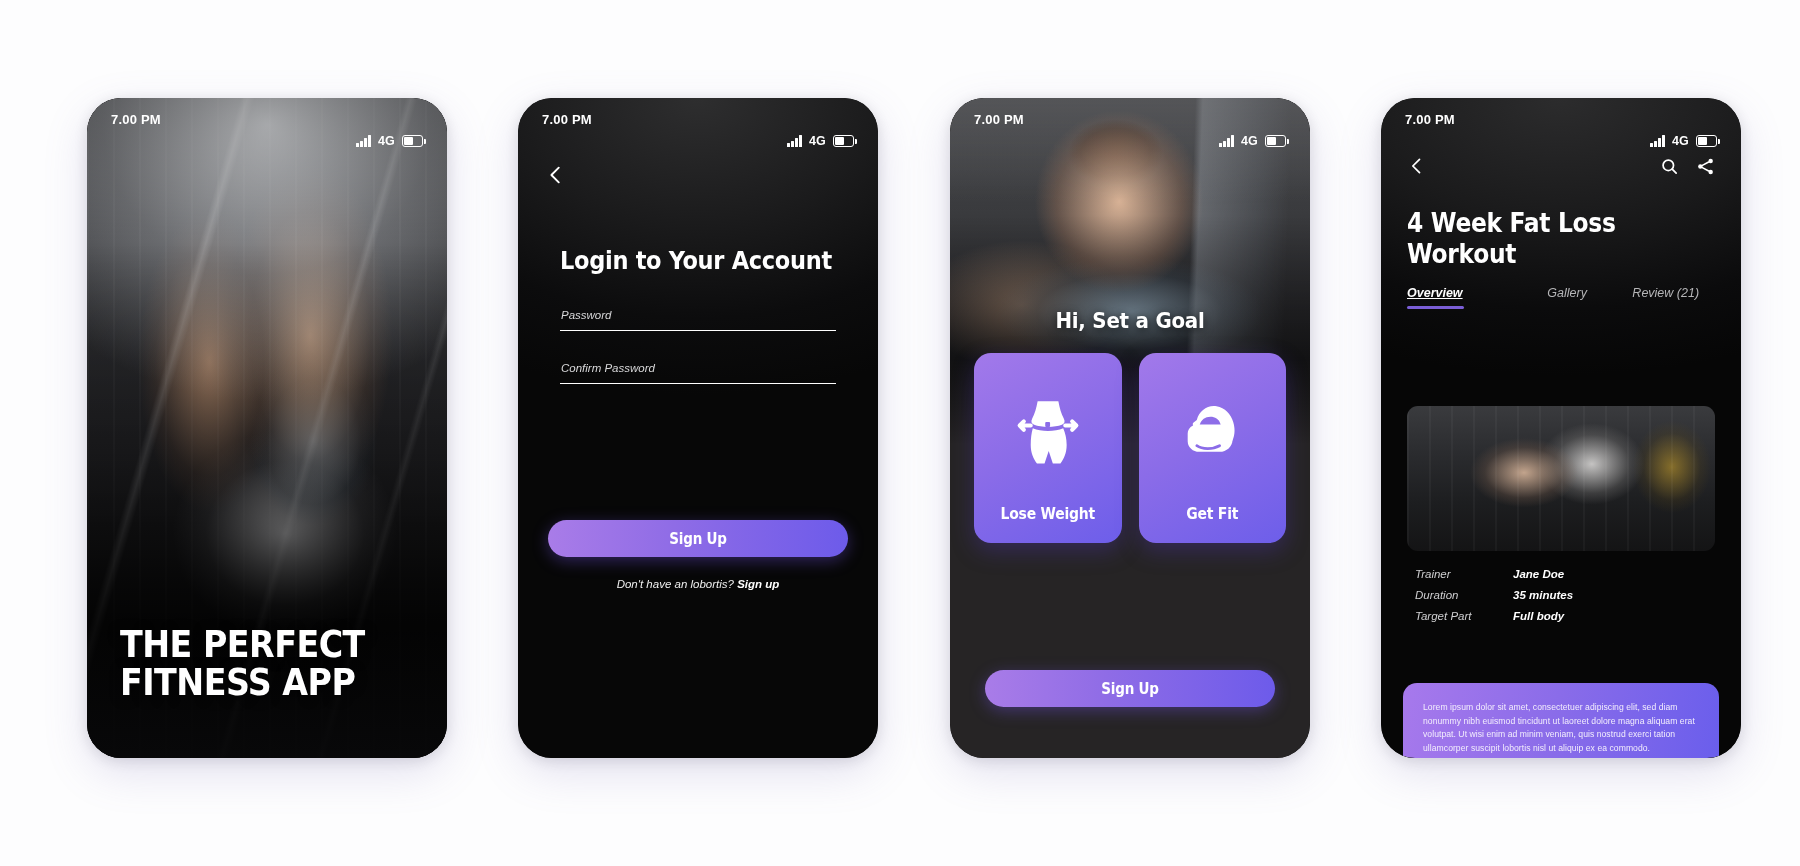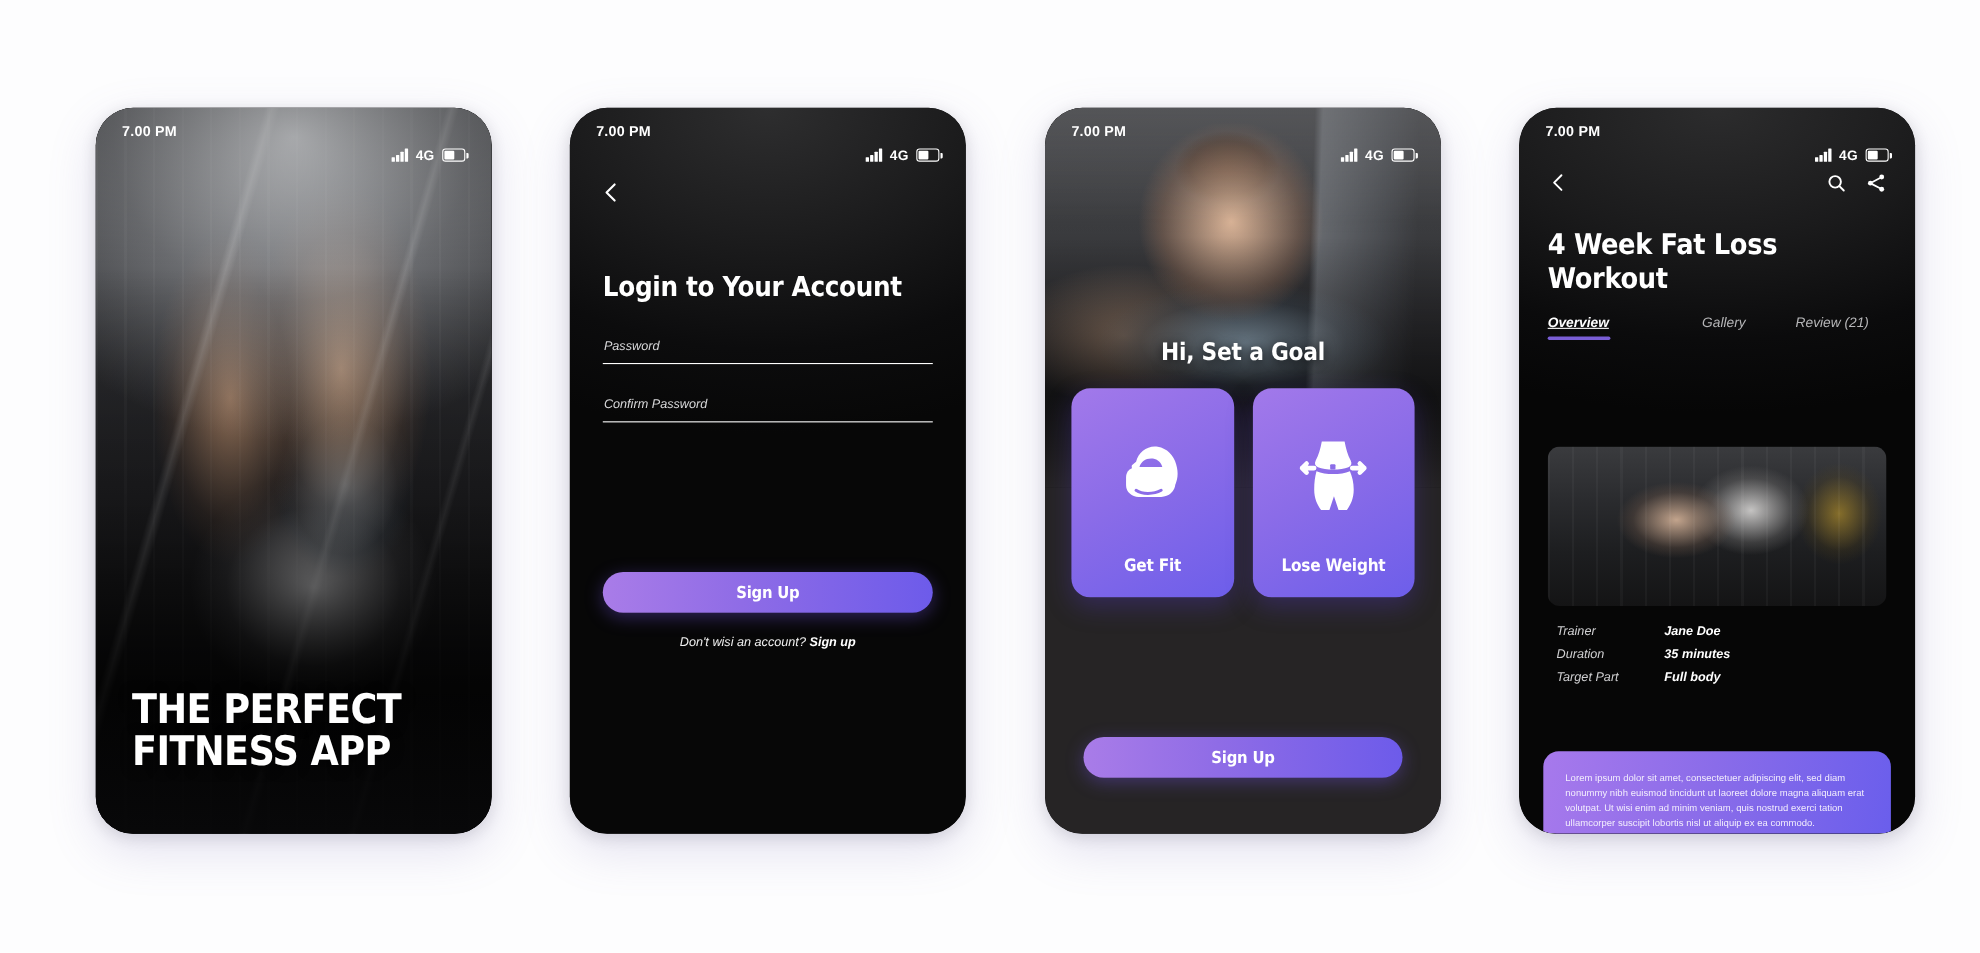--- a/index.html
+++ b/index.html
@@ -142,21 +142,21 @@
   .s2 {
     position:absolute; inset:0;
     background:
       radial-gradient(ellipse 120% 45% at 50% 0%, #2e2e2f 0%, #1b1b1c 42%, #0c0c0d 74%, #070707 100%);
   }
   .back-chev {
     position:absolute; top:66px; left:27px; z-index:20;
     width:22px; height:22px; cursor:pointer;
   }
   .back-chev svg { width:100%; height:100%; display:block; }
-  .s2-body { position:absolute; left:0; right:0; top:148px; padding:0 30px; }
+  .s2-body { position:absolute; left:0; right:0; top:148px; padding:0 42px; }
   .s2-title { color:#fff; font-size:25px; letter-spacing:-.3px; margin-bottom:30px; }
   .field { margin-bottom:27px; }
   .field input {
     width:100%; background:transparent; border:none; outline:none;
     color:#fff; font-family:inherit;
     font-size:11.5px; font-style:italic;
     padding:0 1px 9px;
     border-bottom:1.6px solid #ffffff;
   }
   .field input::placeholder { color:#d8d8da; font-style:italic; opacity:1; }
@@ -312,21 +312,21 @@
         <div class="field">
           <input type="password" placeholder="Confirm Password" style="">
         </div>
       </div>
 
       <div class="s2-cta">
         <div class="btn-pill cond">Sign Up</div>
       </div>
 
       <div class="s2-foot">
-        <span>Don't wisi an account?</span>
+        <span>Don't have an lobortis?</span>
         <b>Sign up</b>
       </div>
     </div>
   </div>
 
   <div class="phone phone-3">
     <div class="screen s3">
 
       <div class="s3-hero">
         <div class="photo photo-portrait"></div>
@@ -345,42 +345,42 @@
           <span class="net">4G</span>
           <span class="batt">
               <span></span>
             </span>
         </span>
       </div>
 
       <div class="s3-greet cond">Hi, Set a Goal</div>
 
       <div class="goals">
-        <div class="goal">
-          <div class="goal-icon">
-            <svg viewBox="0 0 100 100" fill="#ffffff">
-              <path d="M30 38c3-12 14-20 26-18 11 2 19 10 22 21 3 10 2 20-3 27-3 4-8 5-12 3-4-2-5-7-3-11 3-6 3-12 1-17-2-6-7-9-13-9-7 0-12 4-14 10-1 3-3 4-5 4-3 0-5-3-4-6z"></path>
-              <path d="M18 56c0-7 6-12 13-12h30c9 0 16 7 16 16v4c0 9-8 16-17 16H33c-8 0-15-6-15-14z"></path>
-              <path d="M30 72c7 5 21 5 30 0" fill="none" stroke="#8b6ce8" stroke-width="3.6" stroke-linecap="round"></path>
-            </svg>
-          </div>
-          <div class="goal-label cond">Get Fit</div>
-        </div>
-
         <div class="goal">
           <div class="goal-icon">
             <svg viewBox="0 0 110 100" fill="#ffffff">
               <path d="M40 10h30c2 10 4 18 8 25 2 4 1 7-3 9-10 4-30 4-40 0-4-2-5-5-3-9 4-7 6-15 8-25z"></path>
               <path d="M33 49c12 5 32 5 44 0 3 7 5 15 5 24 0 12-4 20-9 27h-11l-6-18-6 18H39c-5-7-9-15-9-27 0-9 1-17 3-24z"></path>
               <rect x="51" y="40" width="7" height="7" rx="1.4" fill="#8b6ce8"></rect>
               <path d="M14 45h16M14 45l6-6M14 45l6 6" fill="none" stroke="#ffffff" stroke-width="6" stroke-linecap="round" stroke-linejoin="round"></path>
               <path d="M96 45H80M96 45l-6-6M96 45l-6 6" fill="none" stroke="#ffffff" stroke-width="6" stroke-linecap="round" stroke-linejoin="round"></path>
             </svg>
           </div>
           <div class="goal-label cond">Lose Weight</div>
+        </div>
+
+        <div class="goal">
+          <div class="goal-icon">
+            <svg viewBox="0 0 100 100" fill="#ffffff">
+              <path d="M30 38c3-12 14-20 26-18 11 2 19 10 22 21 3 10 2 20-3 27-3 4-8 5-12 3-4-2-5-7-3-11 3-6 3-12 1-17-2-6-7-9-13-9-7 0-12 4-14 10-1 3-3 4-5 4-3 0-5-3-4-6z"></path>
+              <path d="M18 56c0-7 6-12 13-12h30c9 0 16 7 16 16v4c0 9-8 16-17 16H33c-8 0-15-6-15-14z"></path>
+              <path d="M30 72c7 5 21 5 30 0" fill="none" stroke="#8b6ce8" stroke-width="3.6" stroke-linecap="round"></path>
+            </svg>
+          </div>
+          <div class="goal-label cond">Get Fit</div>
         </div>
       </div>
 
       <div class="s3-cta">
         <div class="btn-pill cond">Sign Up</div>
       </div>
     </div>
   </div>
 
   <div class="phone phone-4">

